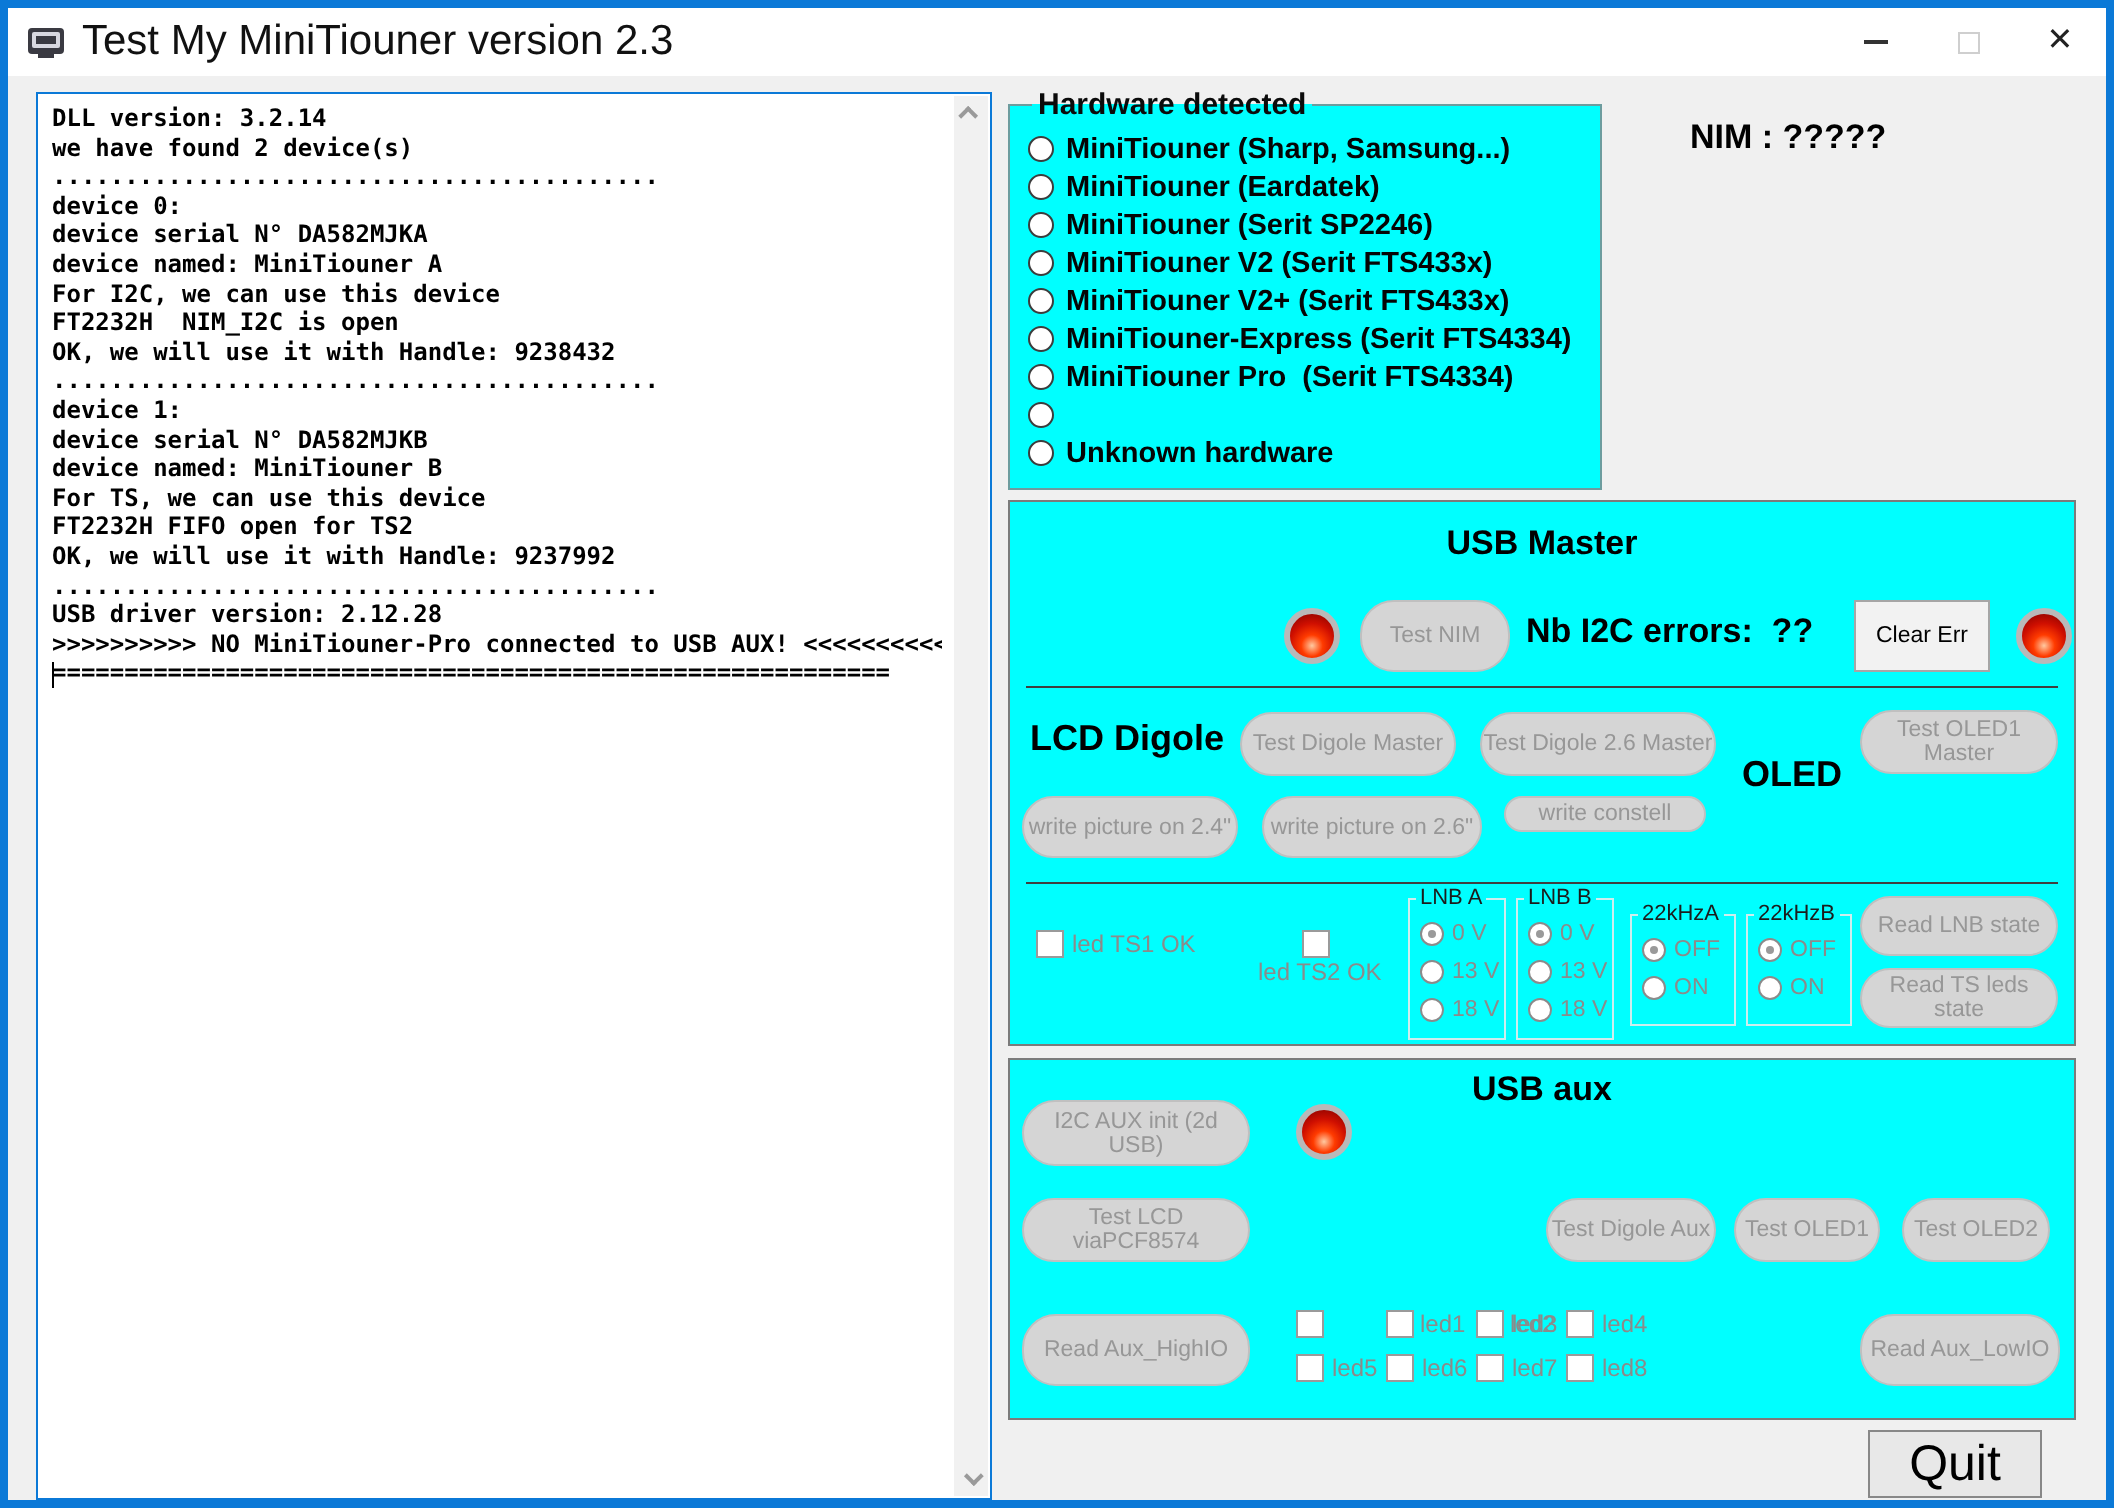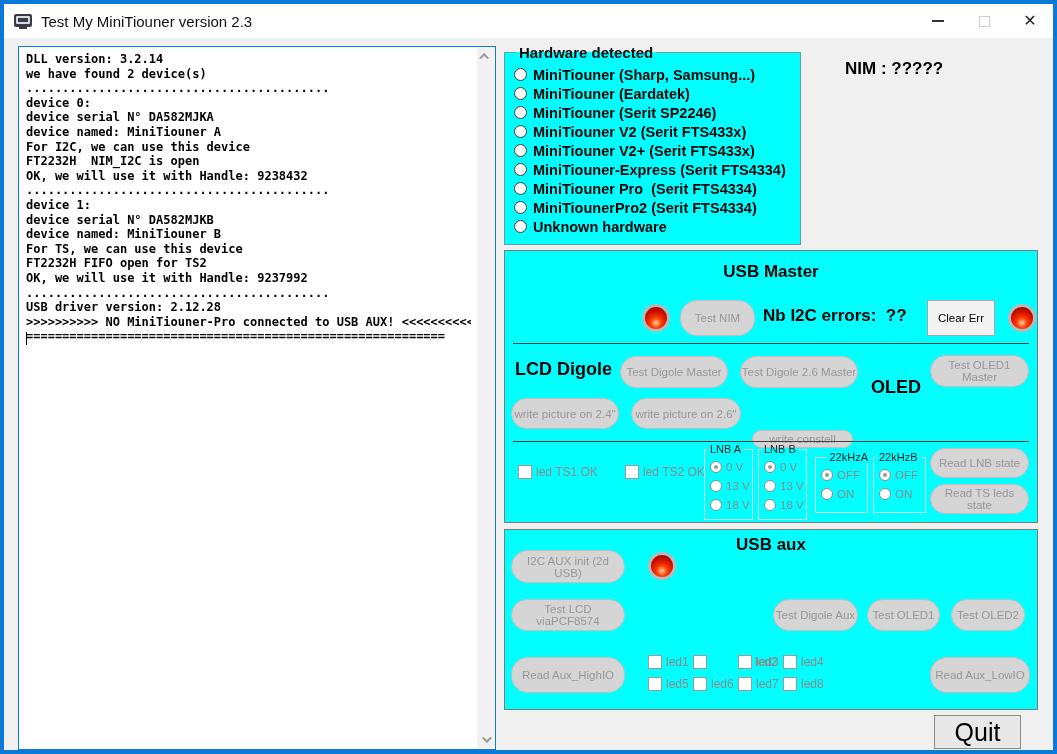--- a/index.html
+++ b/index.html
@@ -9,21 +9,21 @@
   .window {
     position:relative; width:1057px; height:754px;
     background:#f0f0f0; border:4px solid #0b79d7; overflow:hidden;
   }
   
   .titlebar {
     position:absolute; left:0; top:0; right:0; height:34px;
     background:#ffffff; display:flex; align-items:center;
   }
   .titlebar .app-icon { margin-left:9px; width:20px; height:17px; flex:0 0 auto; }
-  .titlebar .title { margin-left:8px; font-size:15px; color:#111; }
+  .titlebar .title { margin-left:8px; font-size:21px; color:#111; }
   .win-controls { position:absolute; right:0; top:0; height:34px; display:flex; }
   .win-btn { width:46px; height:34px; display:flex; align-items:center; justify-content:center;
              font-size:15px; color:#333; }
   .win-btn .min-glyph { display:block; width:12px; height:0; border-top:2px solid #333; }
   .win-btn .max-glyph { display:block; width:11px; height:11px; border:1px solid #cfcfcf; }
   .win-btn .close-glyph { font-size:16px; color:#222; line-height:1; }
 
   
   .console {
     position:absolute; left:14px; top:42px; width:478px; height:704px;
@@ -180,21 +180,20 @@
     <div class="hw-radio">
       <span class="radio"></span>
       <span class="hw-label">MiniTiouner-Express (Serit FTS4334)</span>
     </div>
     <div class="hw-radio">
       <span class="radio"></span>
       <span class="hw-label">MiniTiouner Pro  (Serit FTS4334)</span>
     </div>
     <div class="hw-radio">
       <span class="radio"></span>
-      <span class="hw-label">MiniTiounerPro2 (Serit FTS4334)</span>
     </div>
     <div class="hw-radio">
       <span class="radio"></span>
       <span class="hw-label">Unknown hardware</span>
     </div>
   </fieldset>
 
   <div class="nim-label">NIM : ?????</div>
 
   <div class="panel" style="left:500px; top:246px; width:534px; height:273px;">
@@ -209,29 +208,29 @@
     <div class="sep" style="left:8px; right:8px; top:92px;"></div>
 
     <div class="bold-label" style="left:10px; top:108px; font-size:18px;">LCD Digole</div>
     <button class="btn disabled" style="left:115px; top:105px; width:108px; height:32px;">Test Digole Master</button>
     <button class="btn disabled" style="left:235px; top:105px; width:118px; height:32px;">Test Digole 2.6 Master</button>
     <div class="bold-label" style="left:366px; top:126px; font-size:18px;">OLED</div>
     <button class="btn disabled" style="left:425px; top:104px; width:99px; height:32px;">Test OLED1 Master</button>
 
     <button class="btn disabled" style="left:6px; top:147px; width:108px; height:31px;">write picture on 2.4"</button>
     <button class="btn disabled" style="left:126px; top:147px; width:110px; height:31px;">write picture on 2.6"</button>
-    <button class="btn disabled" style="left:247px; top:147px; width:101px; height:18px;margin-top:32px;">write constell</button>
+    <button class="btn disabled" style="left:247px; top:147px; width:101px; height:18px;">write constell</button>
 
     <div class="sep" style="left:8px; right:8px; top:190px;"></div>
 
     <div class="chk-row" style="left:13px; top:214px;">
       <span class="chk"></span>
       <span class="chk-label">led TS1 OK</span>
     </div>
-    <div class="chk-row" style="left:120px; top:214px;">
+    <div class="chk-row" style="left:120px; top:214px;flex-direction:column;">
       <span class="chk"></span>
       <span class="chk-label">led TS2 OK</span>
     </div>
 
     <fieldset class="sub-group" style="left:199px; top:192px; width:49px; height:77px;">
       <legend>LNB A</legend>
       <div class="mini-radio-row">
         <span class="mini-radio sel"></span>
         <span class="mini-label">0 V</span>
       </div>
@@ -254,21 +253,21 @@
       <div class="mini-radio-row">
         <span class="mini-radio"></span>
         <span class="mini-label">13 V</span>
       </div>
       <div class="mini-radio-row">
         <span class="mini-radio"></span>
         <span class="mini-label">18 V</span>
       </div>
     </fieldset>
 
-    <fieldset class="sub-group" style="left:310px; top:200px; width:53px; height:62px;text-align:right;">
+    <fieldset class="sub-group" style="left:310px; top:200px; width:53px; height:62px;">
       <legend>22kHzA</legend>
       <div class="mini-radio-row">
         <span class="mini-radio sel"></span>
         <span class="mini-label">OFF</span>
       </div>
       <div class="mini-radio-row">
         <span class="mini-radio"></span>
         <span class="mini-label">ON</span>
       </div>
     </fieldset>
@@ -295,21 +294,21 @@
     <button class="btn disabled" style="left:6px; top:20px; width:114px; height:33px;">I2C AUX init (2d USB)</button>
     <div class="led" style="left:143px; top:22px;"></div>
 
     <button class="btn disabled" style="left:6px; top:69px; width:114px; height:32px;">Test LCD viaPCF8574</button>
     <button class="btn disabled" style="left:268px; top:69px; width:85px; height:32px;">Test Digole Aux</button>
     <button class="btn disabled" style="left:362px; top:69px; width:73px; height:32px;">Test OLED1</button>
     <button class="btn disabled" style="left:446px; top:69px; width:74px; height:32px;">Test OLED2</button>
 
     <button class="btn disabled" style="left:6px; top:127px; width:114px; height:36px;">Read Aux_HighIO</button>
 
-    <div class="chk-row" style="left:143px; top:125px;">
+    <div class="chk-row" style="left:143px; top:125px;gap:44px;">
       <span class="chk"></span>
       <span class="chk-label">led1</span>
     </div>
     <div class="chk-row" style="left:188px; top:125px;gap:44px;">
       <span class="chk"></span>
       <span class="chk-label">led2</span>
     </div>
     <div class="chk-row" style="left:233px; top:125px;">
       <span class="chk"></span>
       <span class="chk-label">led3</span>

